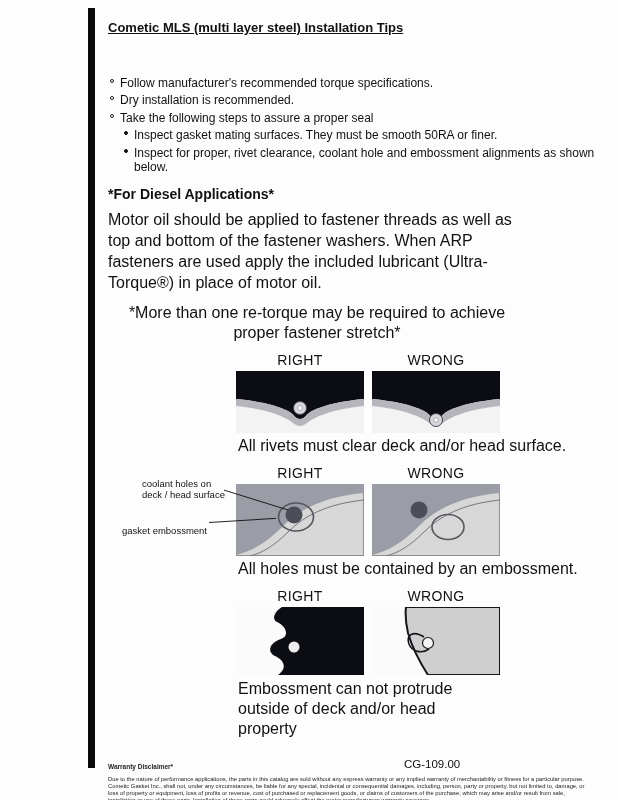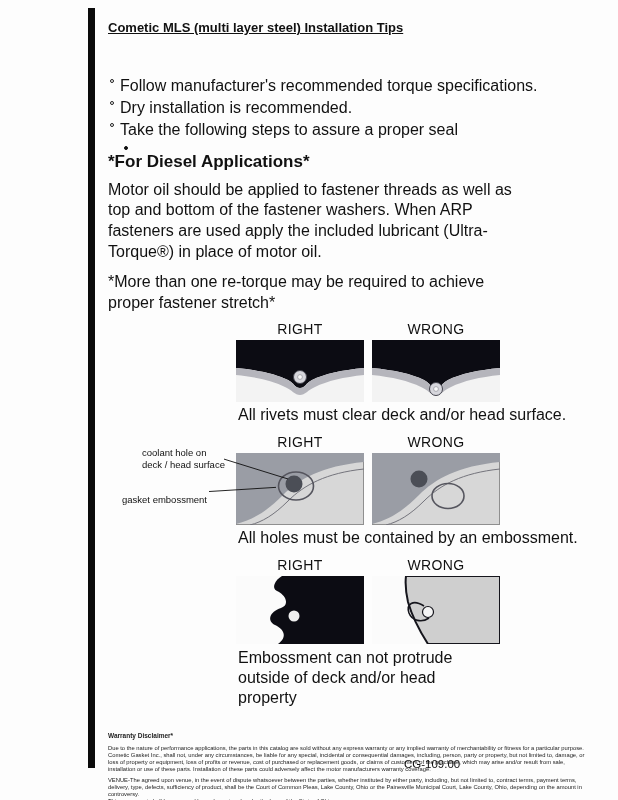--- a/index.html
+++ b/index.html
@@ -7,30 +7,30 @@
   .page {
     position:relative; width:618px; height:800px; margin:0 auto;
     background:#fdfdfd; overflow:hidden; color:#111;
     font-family:"Liberation Sans", sans-serif;
   }
   .left-bar { position:absolute; left:88px; top:8px; width:7px; height:760px; background:#0b0b0b; }
   .content { position:absolute; left:108px; top:20px; width:492px; }
 
   .title { font-size:13px; font-weight:bold; text-decoration:underline; margin-bottom:9px; }
 
-  .tips { list-style:none; font-size:16px;margin-top:41px; }
+  .tips { list-style:none; font-size:12px;margin-top:41px; }
   .tips li { position:relative; padding-left:12px; margin-bottom:3px; line-height:1.2; }
   .tips li .mk { position:absolute; left:2px; top:3px; width:4px; height:4px;
                  border:1px solid #222; border-radius:50%; background:transparent; }
   .tips li.sub { margin-left:14px; }
   .tips li.sub .mk { background:#111; border-color:#111; }
 
-  .h2 { font-size:17px; font-weight:bold; margin:12px 0 8px; }
+  .h2 { font-size:14px; font-weight:bold; margin:12px 0 8px; }
   .para { font-size:16px; line-height:1.3; width:418px; margin-bottom:9px; }
-  .note { margin-bottom:6px; }
+  .note { margin-bottom:6px;text-align:center; }
 
   .diag-block { margin-top:8px; }
   .diag-row { position:relative; }
   .rowtop { position:relative; }
   .pair { display:flex; gap:8px; margin-left:128px; width:264px; }
   .dcol { width:128px; }
   .rw { font-size:14px; text-align:center; margin-bottom:3px; letter-spacing:0.4px; }
   svg.d { display:block; width:128px; height:auto; }
   .caption { font-size:16px; margin:4px 0 10px 130px; }
   .cap3 { width:250px; line-height:1.25; margin-bottom:0; }
@@ -54,21 +54,22 @@
   <div class="left-bar"></div>
 
   <div class="content">
 
     <div class="title">Cometic MLS (multi layer steel) Installation Tips</div>
 
     <ul class="tips">
       <li><span class="mk"></span><span>Follow manufacturer's recommended torque specifications.</span></li>
       <li><span class="mk"></span><span>Dry installation is recommended.</span></li>
       <li><span class="mk"></span><span>Take the following steps to assure a proper seal</span></li>
-      <li class="sub"><span class="mk"></span></li>
+      <li class="sub"><span class="mk"></span><span>Inspect gasket mating surfaces.  They must be smooth 50RA or finer.</span></li>
+      <li class="sub"><span class="mk"></span><span>Inspect for proper, rivet clearance, coolant hole and embossment alignments as shown below.</span></li>
     </ul>
 
     <div class="h2">*For Diesel Applications*</div>
     <div class="para">Motor oil should be applied to fastener threads as well as top and bottom of the fastener washers. When ARP fasteners are used apply the included lubricant (Ultra-Torque®) in place of motor oil.</div>
     <div class="para note">*More than one re-torque may be required to achieve proper fastener stretch*</div>
 
     <div class="diag-block">
 
       <div class="diag-row">
         <div class="rowtop">
@@ -94,21 +95,21 @@
               </svg>
             </div>
           </div>
         </div>
         <div class="caption">All rivets must clear deck and/or head surface.</div>
       </div>
 
       <div class="diag-row">
         <div class="rowtop">
           <div class="ann ann1">
-            <div>coolant hole on</div>
+            <div>coolant holes on</div>
             <div>deck / head surface</div>
           </div>
           <div class="ann ann2">gasket embossment</div>
           <svg class="conn" viewBox="0 0 492 87" preserveAspectRatio="none">
             <line x1="116" y1="24" x2="180" y2="43" stroke="#111" stroke-width="0.9"></line>
             <line x1="101" y1="55" x2="168" y2="51" stroke="#111" stroke-width="0.9"></line>
           </svg>
           <div class="pair">
             <div class="dcol">
               <div class="rw">RIGHT</div>

